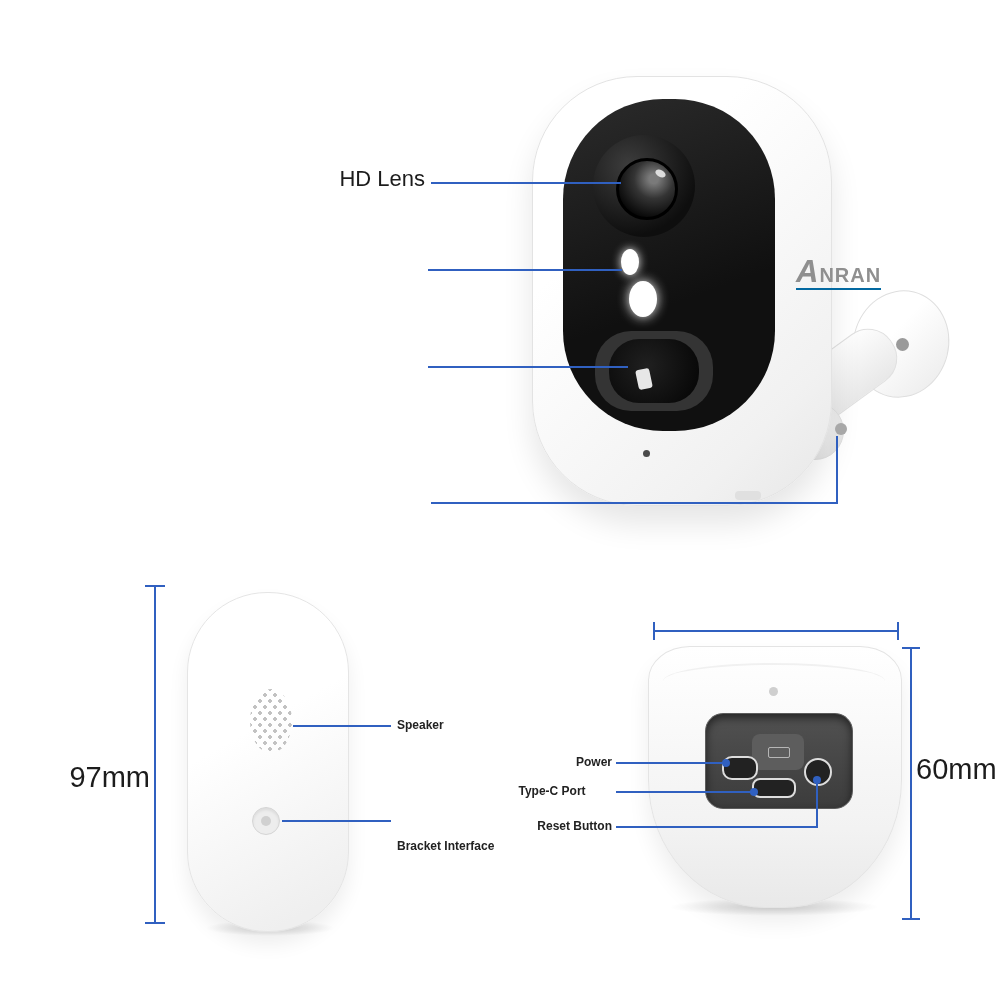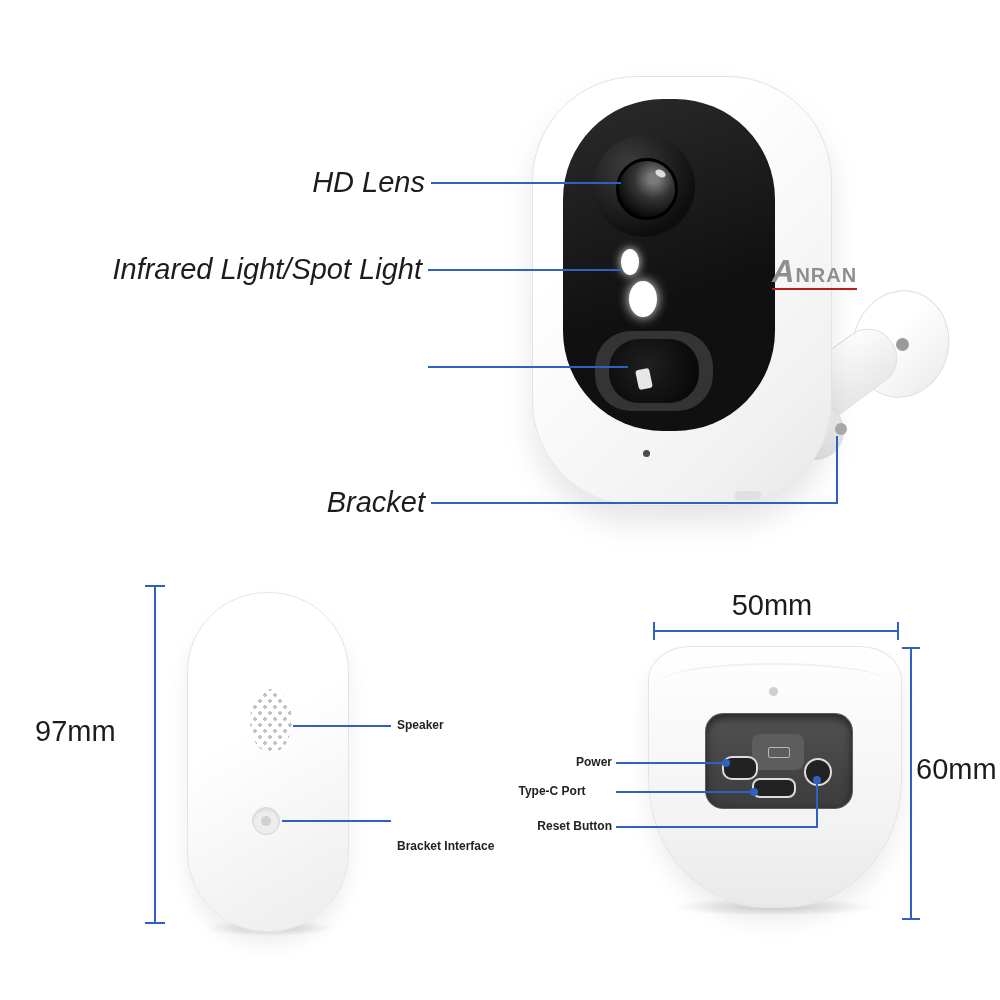--- a/index.html
+++ b/index.html
@@ -6,21 +6,21 @@
     --blue:#3060c0;
     --ink:#1c1c1c;
     --panel:#141414;
   }
   html,body{margin:0;padding:0;}
   body{font-family:"Liberation Sans", sans-serif; background:#ffffff;}
   .stage{position:relative; width:1000px; height:1000px; background:#ffffff; overflow:hidden;}
   .abs{position:absolute;}
 
   
-  .callout{font-size:29px; color:var(--ink); line-height:1.1; text-align:right;font-style:italic;}
+  .callout{font-size:22px; color:var(--ink); line-height:1.1; text-align:right;}
   .line{background:var(--blue);}
   .dot{background:var(--blue); border-radius:50%;}
 
   
   .camera-body{
     left:532px; top:76px; width:298px; height:428px;
     border-radius:105px;
     background:linear-gradient(135deg,#ffffff 30%,#f1f1f1 80%,#e7e7e7);
     border:1px solid #e3e3e3;
     box-shadow:0 18px 30px rgba(0,0,0,.10);
@@ -81,22 +81,22 @@
   .plate-hole{left:896px; top:338px; width:13px; height:13px; border-radius:50%; background:#9a9a9a; z-index:1;}
   .bracket-ball{
     left:786px; top:402px; width:56px; height:56px; border-radius:50%;
     background:radial-gradient(circle at 35% 30%, #ffffff, #e4e4e4 80%);
     border:1px solid #e0e0e0; z-index:1;
   }
   .bracket-screw-hole{left:835px; top:423px; width:12px; height:12px; border-radius:50%; background:#a8a8a8; z-index:3;}
 
   
   .anran-logo{
-    left:772px; top:256px; z-index:3; color:#8f8f8f;
-    border-bottom:2px solid #b91c1c; padding-bottom:1px; letter-spacing:1px;
+    left:796px; top:256px; z-index:3; color:#8f8f8f;
+    border-bottom:2px solid #0369a1; padding-bottom:1px; letter-spacing:1px;
     font-weight:bold; line-height:1;
   }
   .anran-logo .logo-a{font-size:31px; font-style:italic;}
   .anran-logo .logo-rest{font-size:20px;}
 
   
   .capsule{
     left:187px; top:592px; width:160px; height:338px; border-radius:80px;
     background:linear-gradient(150deg,#ffffff 40%,#efefef 90%);
     border:1px solid #e5e5e5; box-shadow:0 12px 20px rgba(0,0,0,.07); z-index:2;
@@ -189,49 +189,46 @@
     </div>
     <div class="abs mic-hole"></div>
     <div class="abs bottom-notch"></div>
   </div>
 
   <div class="abs anran-logo">
     <span class="logo-a">A</span><span class="logo-rest">NRAN</span>
   </div>
 
   <div class="abs callout" style="left:55px; top:167px; width:370px;">HD Lens</div>
-  <div class="abs callout" style="left:55px; top:254px; width:367px;">Infrared Light/Spot Light</div>
-  <div class="abs callout" style="left:55px; top:487px; width:370px;">Bracket</div>
 
   <div class="abs line z5" style="left:431px; top:182px; width:190px; height:2px;"></div>
   <div class="abs line z5" style="left:428px; top:269px; width:194px; height:2px;"></div>
   <div class="abs line z5" style="left:428px; top:366px; width:200px; height:2px;"></div>
   <div class="abs line z5" style="left:431px; top:502px; width:407px; height:2px;"></div>
   <div class="abs line z5" style="left:836px; top:436px; width:2px; height:68px;"></div>
 
-  <div class="abs dim-label" style="left:35px; top:716px; width:115px; text-align:left;">97mm</div>
+  <div class="abs dim-label" style="left:35px; top:762px; width:115px; text-align:right;">97mm</div>
   <div class="abs line" style="left:154px; top:586px; width:2px; height:338px;"></div>
   <div class="abs line" style="left:145px; top:585px; width:20px; height:2px;"></div>
   <div class="abs line" style="left:145px; top:922px; width:20px; height:2px;"></div>
 
   <div class="abs capsule-shadow"></div>
   <div class="abs capsule">
     <div class="abs speaker-holes"></div>
     <div class="abs bi-circle">
       <div class="abs bi-circle-inner"></div>
     </div>
   </div>
 
   <div class="abs line z5" style="left:293px; top:725px; width:98px; height:2px;"></div>
   <div class="abs label-sm" style="left:397px; top:719px;">Speaker</div>
 
   <div class="abs line z5" style="left:282px; top:820px; width:109px; height:2px;"></div>
   <div class="abs label-sm" style="left:397px; top:840px;">Bracket Interface</div>
 
-  <div class="abs dim-label" style="left:672px; top:590px; width:200px; text-align:center;">50mm</div>
   <div class="abs line" style="left:654px; top:630px; width:244px; height:2px;"></div>
   <div class="abs line" style="left:653px; top:622px; width:2px; height:18px;"></div>
   <div class="abs line" style="left:897px; top:622px; width:2px; height:18px;"></div>
 
   <div class="abs dim-label" style="left:916px; top:754px;">60mm</div>
   <div class="abs line" style="left:910px; top:648px; width:2px; height:272px;"></div>
   <div class="abs line" style="left:902px; top:647px; width:18px; height:2px;"></div>
   <div class="abs line" style="left:902px; top:918px; width:18px; height:2px;"></div>
 
   <div class="abs bottom-shadow"></div>

